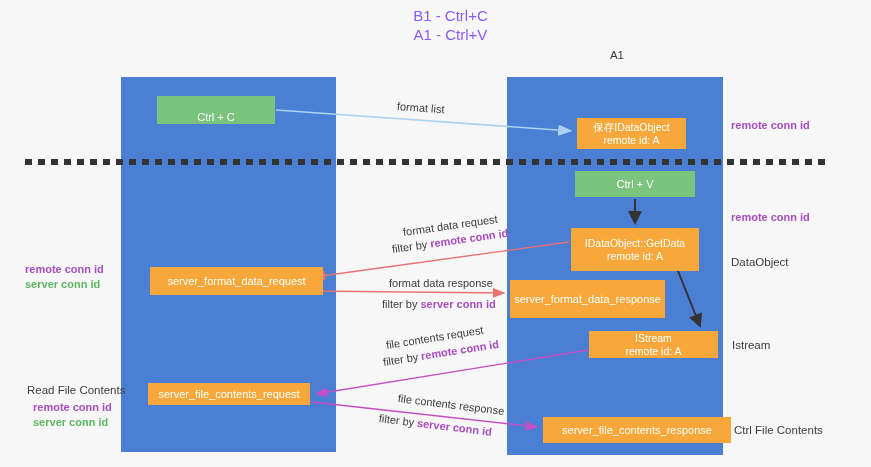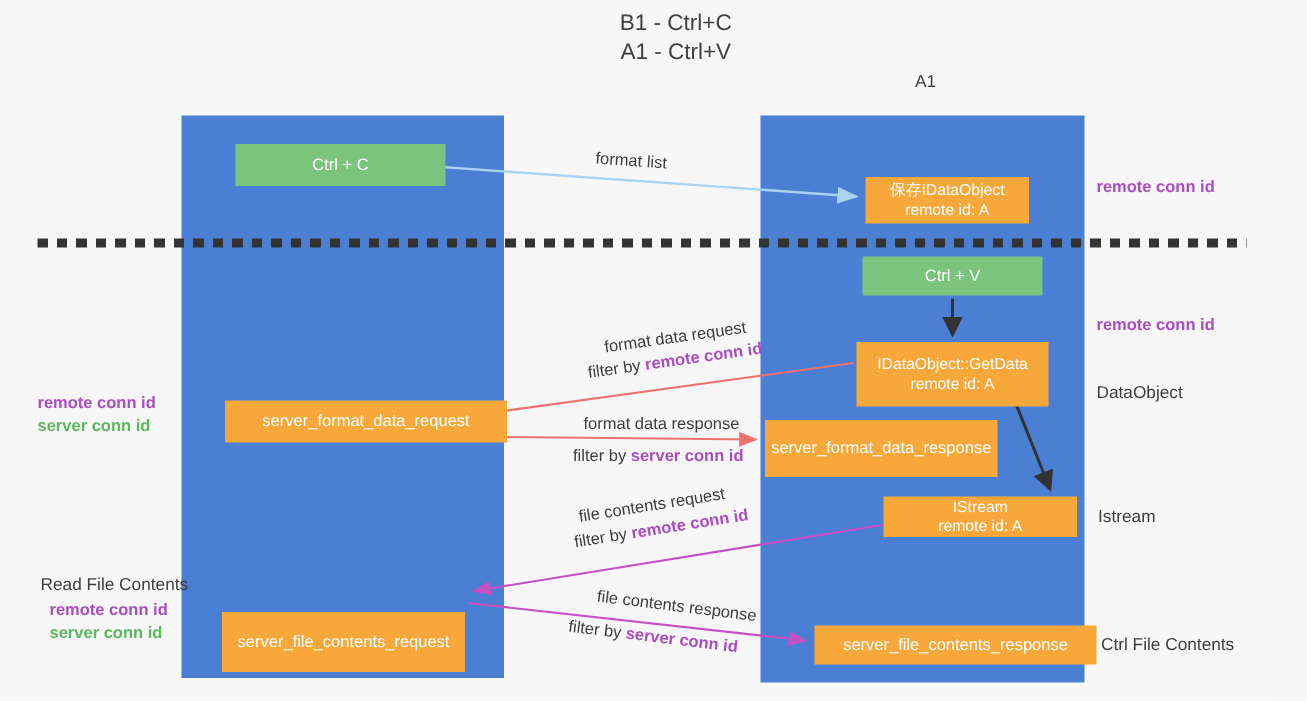--- a/index.html
+++ b/index.html
@@ -8,21 +8,21 @@
     --arrow-black:#333333; --label-purple:#a94dc1; --label-green:#5cb85f;
     --text-dark:#3d3d3d; --bg:#f7f7f8;
   }
   html,body{margin:0;padding:0;}
   .canvas{
     position:relative;width:871px;height:467px;background:var(--bg);
     font-family:"Liberation Sans","DejaVu Sans",sans-serif;color:var(--text-dark);
     overflow:hidden;
   }
   .title{position:absolute;left:30px;right:0;top:6px;text-align:center;
-    font-size:15px;line-height:19px;color:#404040;}
+    font-size:15px;line-height:19px;color:#8b5cf6;}
   .col-header{position:absolute;text-align:center;font-size:11.5px;line-height:14px;color:#3a3a3a;}
   .col{position:absolute;background:var(--column-blue);z-index:1;}
   .dashes{position:absolute;left:25px;top:159px;width:806px;height:6px;z-index:2;
     background:repeating-linear-gradient(to right,var(--arrow-black) 0 7px,transparent 7px 13px);}
   .arrow-layer{position:absolute;left:0;top:0;z-index:3;}
   .box{position:absolute;z-index:4;display:flex;flex-direction:column;align-items:center;
     justify-content:center;color:#fff;font-size:11px;line-height:13px;text-align:center;white-space:nowrap;}
   .orange{background:var(--box-orange);}
   .green{background:var(--box-green);}
   .box.small{font-size:10.5px;}
@@ -80,52 +80,52 @@
     </defs>
     <path class="st-blue" d="M276,110 L571,131" marker-end="url(#mBlue)"></path>
     <path class="st-blk" d="M635,199 L635,223" marker-end="url(#mBlk)"></path>
     <path class="st-red" d="M569,242 L314,277" marker-end="url(#mRed)"></path>
     <path class="st-red" d="M309,291 L504,293" marker-end="url(#mRed)"></path>
     <path class="st-blk" d="M672,256 L700,326" marker-end="url(#mBlk)"></path>
     <path class="st-mag" d="M588,350 L316,394" marker-end="url(#mMag)"></path>
     <path class="st-mag" d="M312,402 L537,427" marker-end="url(#mMag)"></path>
   </svg>
 
-  <div class="box green" style="left:157px;top:96px;width:140px;height:28px;">
+  <div class="box green" style="left:157px;top:96px;width:118px;height:28px;justify-content:flex-end;">
     <div>Ctrl + C</div>
   </div>
 
   <div class="box orange small" style="left:577px;top:118px;width:109px;height:31px;">
     <div>保存IDataObject</div>
     <div>remote id: A</div>
   </div>
 
   <div class="box green" style="left:575px;top:171px;width:120px;height:26px;">
     <div>Ctrl + V</div>
   </div>
 
   <div class="box orange small" style="left:571px;top:228px;width:128px;height:43px;">
     <div>IDataObject::GetData</div>
     <div>remote id: A</div>
   </div>
 
-  <div class="box orange" style="left:150px;top:267px;width:188px;height:28px;">
+  <div class="box orange" style="left:150px;top:267px;width:173px;height:28px;">
     <div>server_format_data_request</div>
   </div>
 
   <div class="box orange" style="left:510px;top:280px;width:155px;height:38px;">
     <div>server_format_data_response</div>
   </div>
 
   <div class="box orange small" style="left:589px;top:331px;width:129px;height:27px;">
     <div>IStream</div>
     <div>remote id: A</div>
   </div>
 
-  <div class="box orange" style="left:148px;top:383px;width:162px;height:40px;margin-top:25px;">
+  <div class="box orange" style="left:148px;top:383px;width:162px;height:22px;">
     <div>server_file_contents_request</div>
   </div>
 
   <div class="box orange" style="left:543px;top:417px;width:188px;height:26px;">
     <div>server_file_contents_response</div>
   </div>
 
   <div class="mid-label" style="left:397px;top:100px;transform:rotate(4deg);">format list</div>
 
   <div class="mid-label" style="left:403px;top:226px;transform:rotate(-8deg);">format data request</div>

